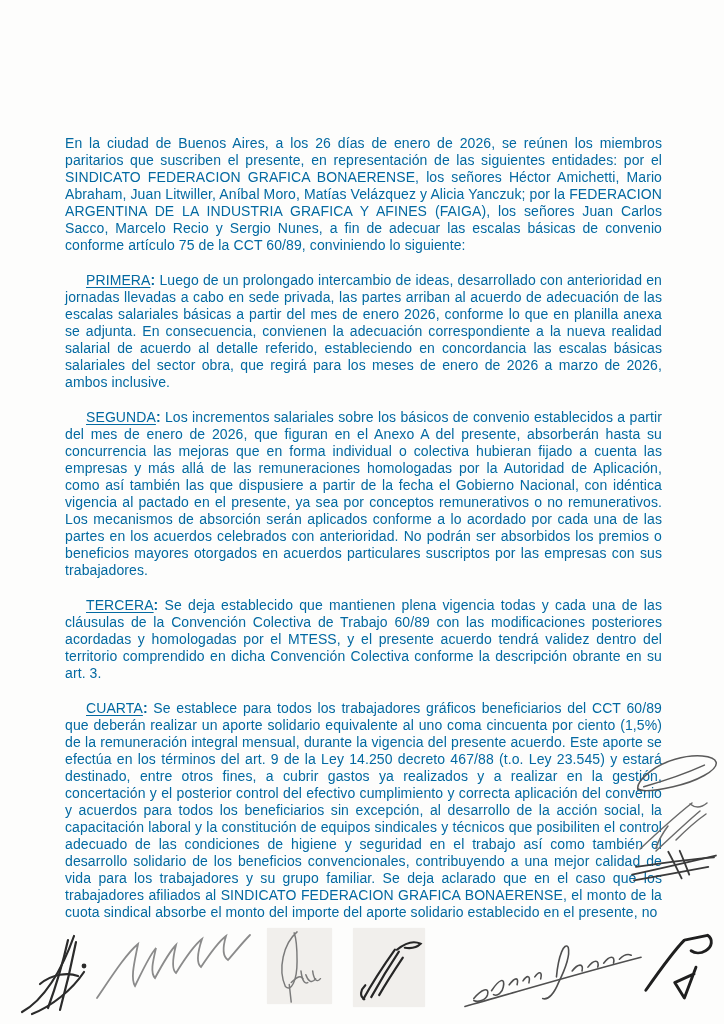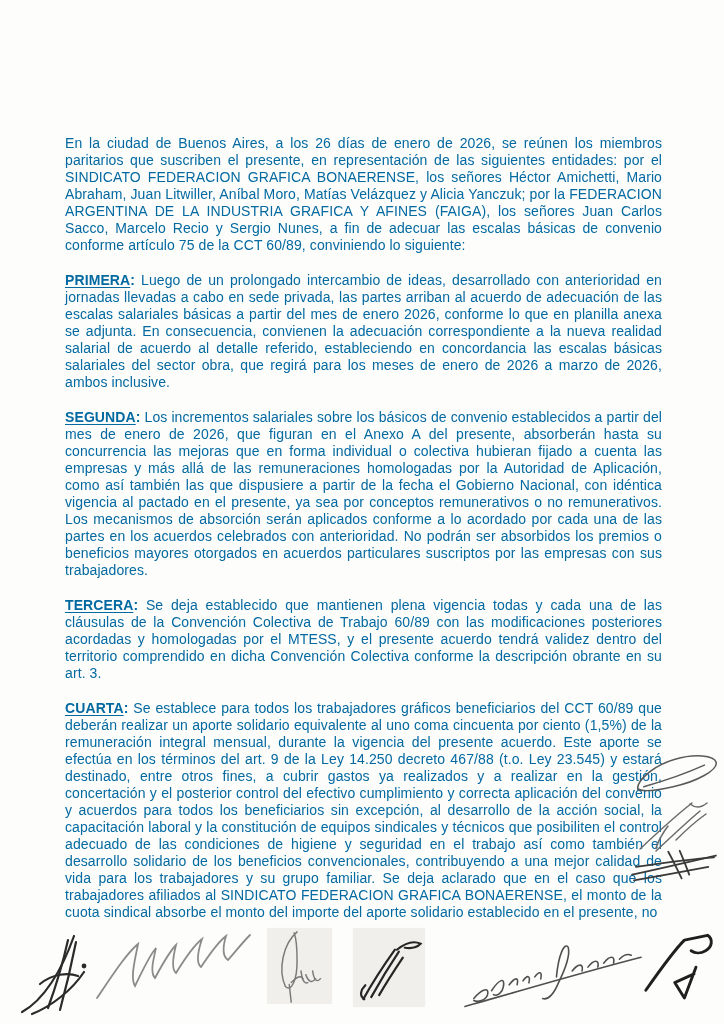--- a/index.html
+++ b/index.html
@@ -18,23 +18,24 @@
     top: 135px;
     width: 597px;
     font-size: 14px;
     line-height: 17px;
     color: #0369a1;
     text-align: justify;
     letter-spacing: 0.1px;
   }
   .text-block p { margin: 0 0 18px 0; }
   .clause-head {
-    font-weight: 700;
+    font-weight: 400;
     text-decoration: underline;
     text-underline-offset: 2px;
+    margin-left: 21px;
   }
   .clause-colon { font-weight: 700; }
   .sig {
     position: absolute;
   }
   .sig svg { display: block; width: 100%; height: 100%; }
   .sig-box {
     background: #f1efec;
     box-shadow: 0 0 2px rgba(0,0,0,0.03);
   }

